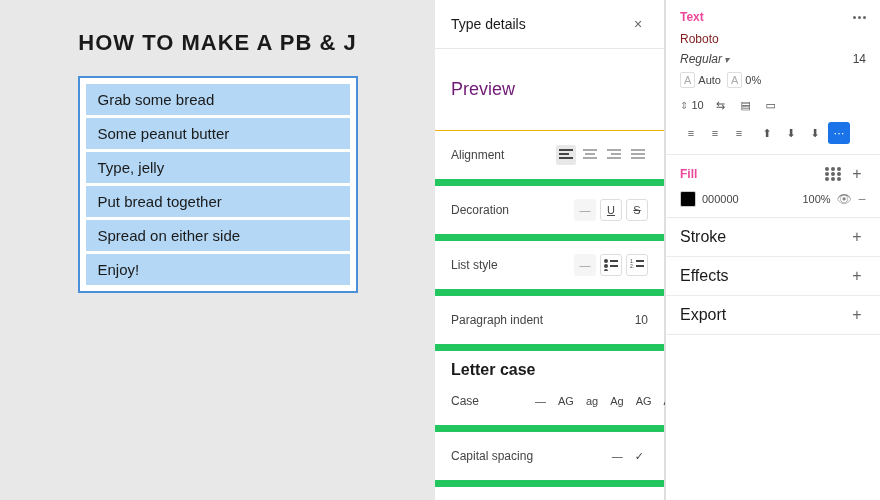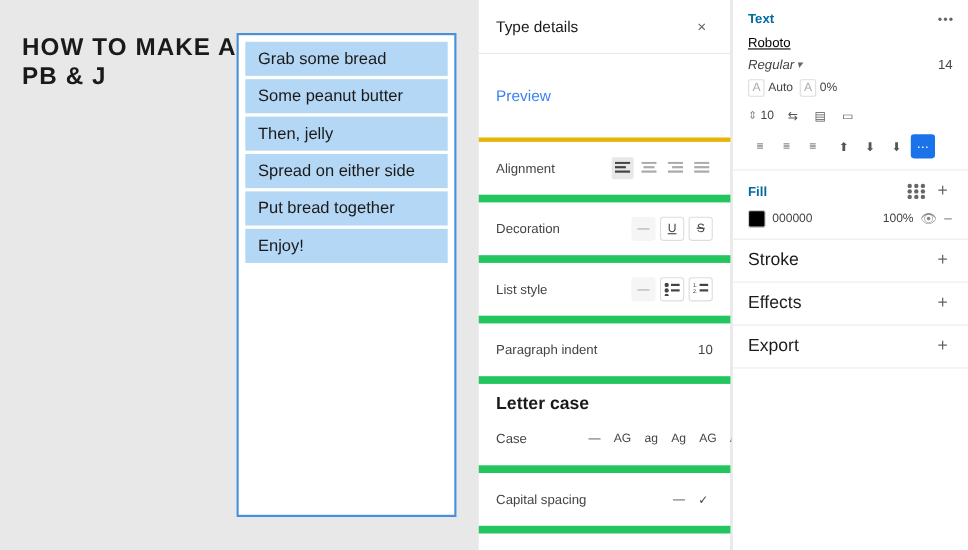--- a/index.html
+++ b/index.html
@@ -3,21 +3,22 @@
   <meta charset="utf-8">
   <style>
     * { box-sizing: border-box; margin: 0; padding: 0; }
     body { font-family: 'Segoe UI', Arial, sans-serif; background: #e8e8e8; width: 880px; height: 500px; overflow: hidden; display: flex; }
 
     
     .canvas-area {
       flex: 1;
       background: #e8e8e8;
       display: flex;
-      flex-direction: row;
+      flex-direction: column;
+      align-items: center;
       padding: 30px 20px;
       position: relative;
     }
     .canvas-title {
       font-size: 22px;
       font-weight: 800;
       color: #1a1a1a;
       letter-spacing: 1px;
       margin-bottom: 20px;
     }
@@ -64,23 +65,23 @@
       font-size: 14px;
       width: 20px;
       height: 20px;
       display: flex;
       align-items: center;
       justify-content: center;
       border-radius: 3px;
     }
     .preview-area {
       padding: 30px 16px;
-      border-bottom: 4px solid #eab308;
-      color: #3b82f6;
-      font-size: 14px;
+      border-bottom: 1px solid #eab308;
+      color: #701a75;
+      font-size: 18px;
       min-height: 80px;
       display: flex;
       align-items: center;
     }
     .panel-section {
       padding: 10px 16px;
       border-bottom: 7px solid #22c55e;
     }
     .panel-row {
       display: flex;
@@ -158,33 +159,32 @@
     }
     .props-section-header {
       display: flex;
       align-items: center;
       justify-content: space-between;
       margin-bottom: 8px;
     }
     .props-section-title {
       font-size: 12px;
       font-weight: 600;
-      color: #0369a1;
+      color: #ec4899;
     }
     .props-row {
       display: flex;
       align-items: center;
       gap: 6px;
       margin-bottom: 6px;
     }
     .props-row:last-child { margin-bottom: 0; }
     .font-name {
       font-size: 12px;
-      color: #000000;
-      text-decoration: underline;
+      color: #7f1d1d;
     }
     .font-style {
       font-size: 12px;
       color: #444;
       display: flex;
       align-items: center;
       gap: 2px;
       font-style: italic;
     }
     .font-size-val {
@@ -279,23 +279,23 @@
   </style>
 </head>
 <body>
 
 <div class="canvas-area">
   <div class="canvas-title">HOW TO MAKE A PB &amp; J</div>
   <div class="list-box">
 
   <div class="list-item">Grab some bread</div>
       <div class="list-item">Some peanut butter</div>
-      <div class="list-item">Then, jelly</div>
+      <div class="list-item">Type, jelly</div>
+      <div class="list-item">Put bread together</div>
       <div class="list-item">Spread on either side</div>
-      <div class="list-item">Put bread together</div>
       <div class="list-item">Enjoy!</div>
     </div>
 </div>
 
 <div class="type-panel">
   <div class="type-panel-header">
     <span class="type-panel-title">Type details</span>
     <span class="close-btn">×</span>
   </div>
   <div class="preview-area">

